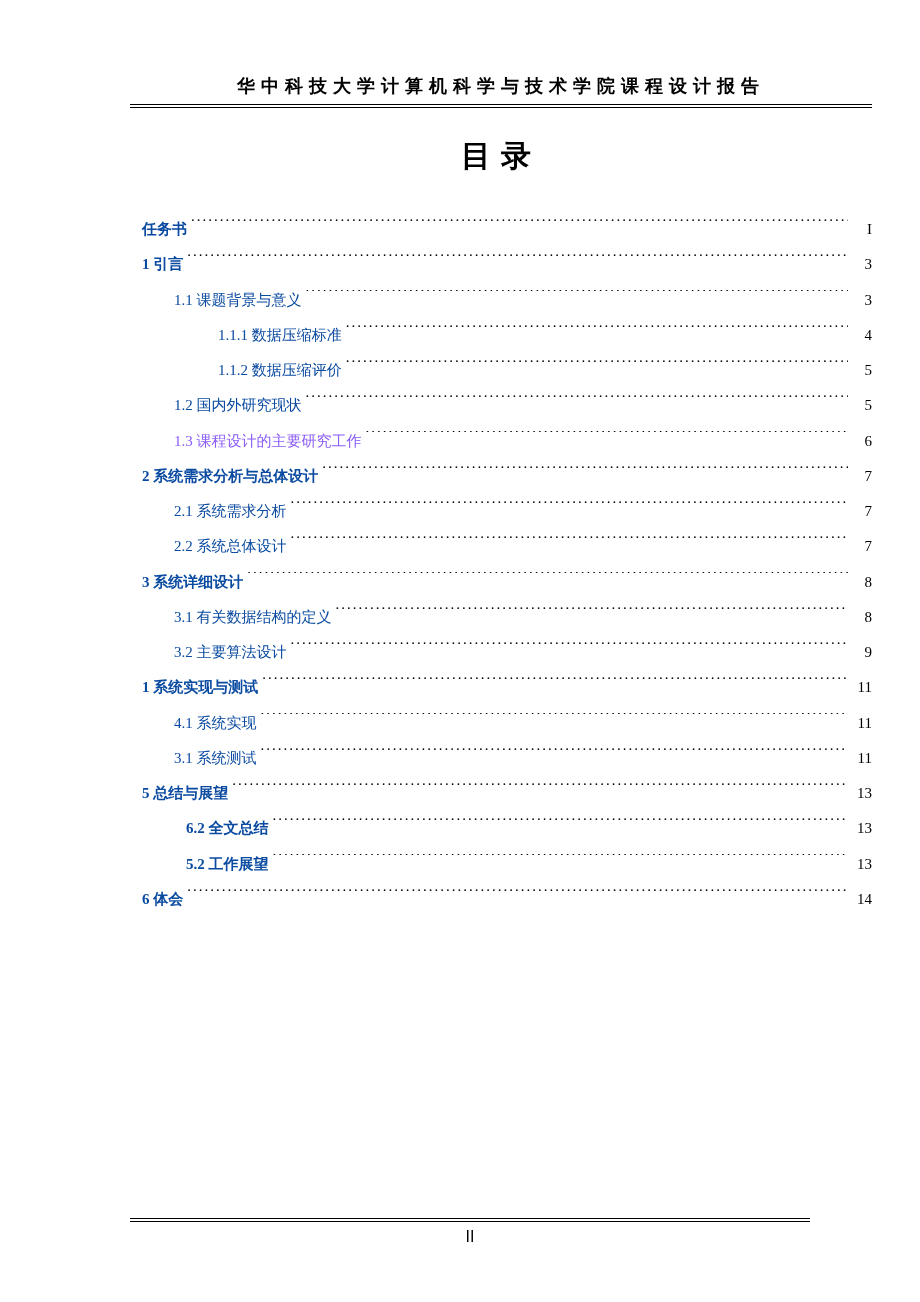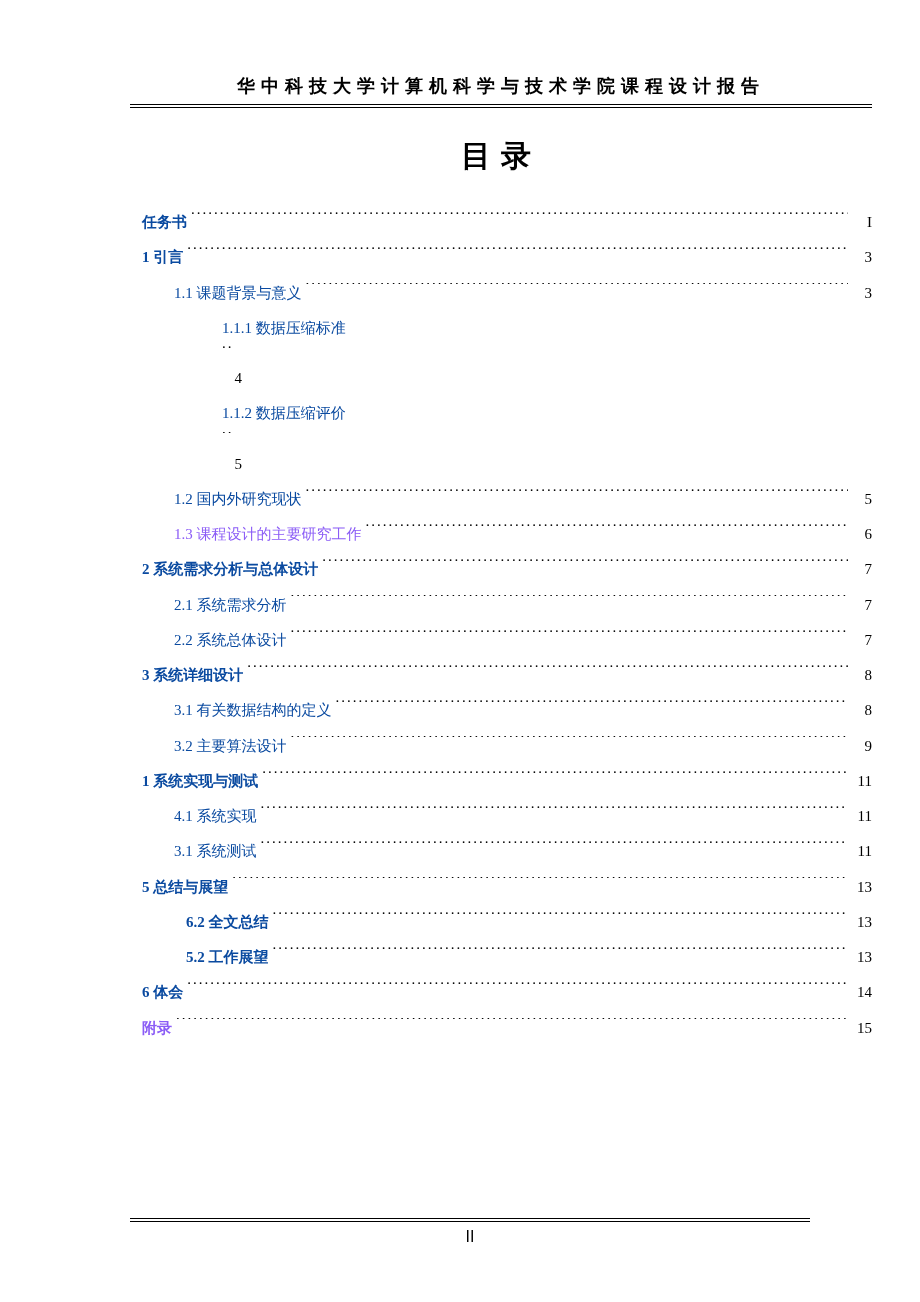--- a/index.html
+++ b/index.html
@@ -30,21 +30,21 @@
     height: 4px;
     border-top: 1px solid #000;
     border-bottom: 1px solid #000;
     margin-top: 2px;
   }
   .title {
     font-size: 30px;
     font-weight: bold;
     text-align: center;
     letter-spacing: 10px;
-    margin: 24px 0 28px;
+    margin: 24px 0 35px;
     font-family: "SimHei","Microsoft YaHei",sans-serif;
   }
   .toc {
     font-size: 15px;
     line-height: 2.35;
   }
   .toc-row {
     display: flex;
     align-items: baseline;
     white-space: nowrap;
@@ -71,21 +71,21 @@
     font-weight: normal;
   }
   .toc-page {
     color: #000;
     font-weight: normal;
     min-width: 20px;
     text-align: right;
   }
   .lvl1 { padding-left: 0; }
   .lvl2 { padding-left: 44px; }
-  .lvl3 { padding-left: 88px; flex-direction: column; }
+  .lvl3 { padding-left: 88px; }
   .footer {
     position: absolute;
     bottom: 56px;
     left: 0; right: 0;
   }
   .footer-inner {
     margin: 0 110px 0 130px;
     text-align: center;
   }
   .footer-underline {
@@ -203,25 +203,20 @@
       </div>
       <div class="toc-row lvl2">
         <span class="toc-label bold">5.2 工作展望</span>
         <span class="toc-dots"></span>
         <span class="toc-page">13</span>
       </div>
       <div class="toc-row lvl1">
         <span class="toc-label bold">6 体会</span>
         <span class="toc-dots"></span>
         <span class="toc-page">14</span>
-      </div>
-      <div class="toc-row lvl1">
-        <span class="toc-label bold plain">附录</span>
-        <span class="toc-dots"></span>
-        <span class="toc-page">15</span>
       </div>
     </div>
 </div>
 
 <div class="footer">
   <div class="footer-inner">
     <div class="footer-underline"></div>
     <span class="footer-num">II</span>
   </div>
 </div>

